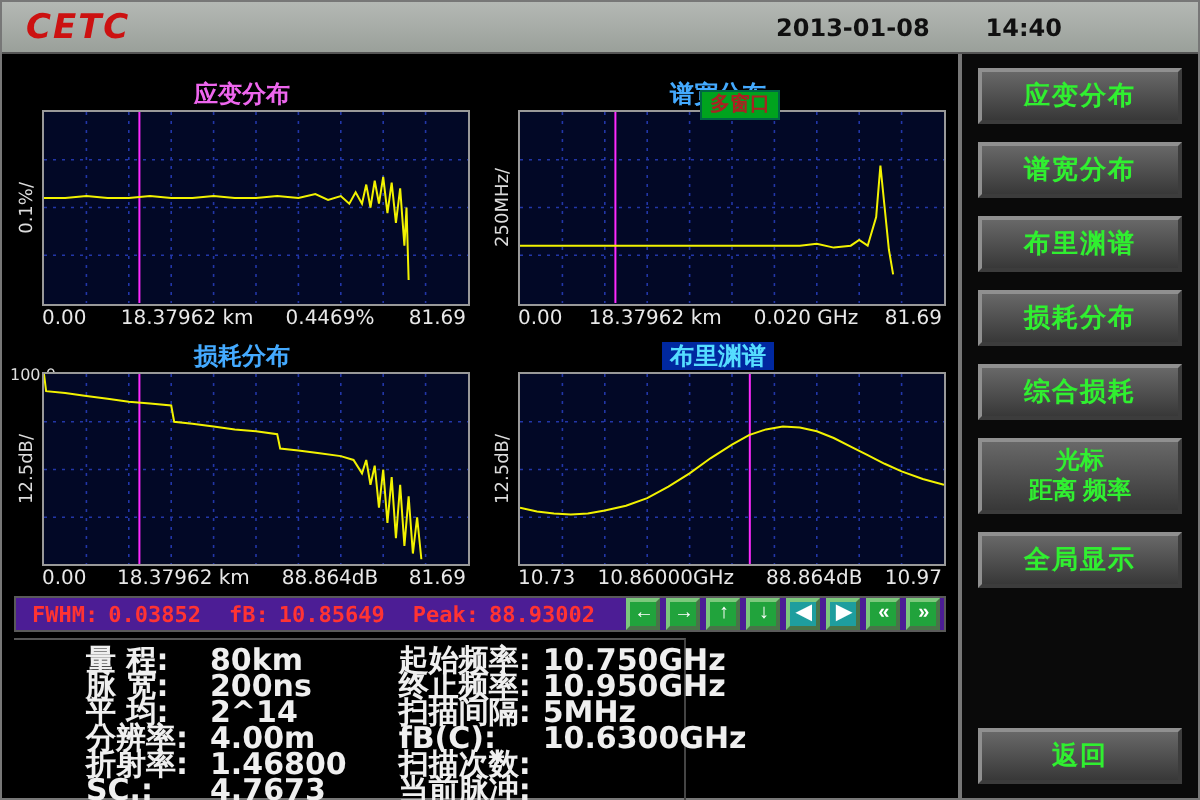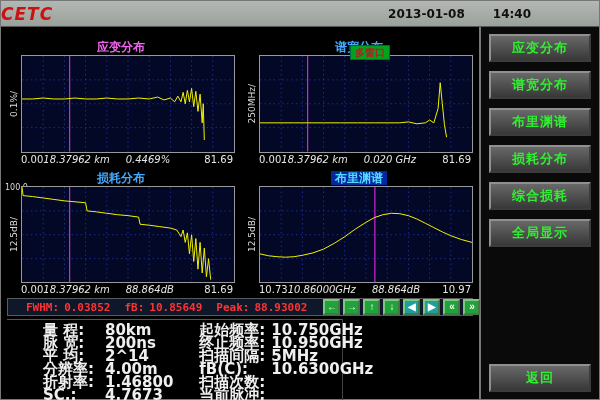--- a/index.html
+++ b/index.html
@@ -5,45 +5,45 @@
   * { box-sizing: border-box; margin: 0; padding: 0; }
   html,body { width:600px; height:400px; }
   body {
     font-family: "DejaVu Sans", "Liberation Sans", sans-serif;
     background:#000; overflow:hidden;
   }
   .app { width:600px; height:400px; display:flex; flex-direction:column; background:#000; border:1px solid #777; }
 
   
   .topbar { flex:0 0 26px; background:linear-gradient(#b4b8b4,#9aa09a); display:flex; align-items:center; border-bottom:1px solid #555; }
-  .logo { color:#c11; font-weight:bold; font-style:italic; font-size:17px; letter-spacing:1px; margin-left:0; }
+  .logo { color:#c11; font-weight:bold; font-style:italic; font-size:17px; letter-spacing:1px; margin-left:12px; }
   .datetime { margin-left:auto; margin-right:68px; display:flex; gap:28px; font-size:12px; font-weight:bold; color:#101010; }
 
   
   .bodyrow { flex:1; display:flex; min-height:0; }
   .main { width:478px; position:relative; display:flex; flex-direction:column; background:#000; }
 
   .badge { position:absolute; top:18px; left:349px; background:#00a31e; color:#a22; font-size:10px; font-weight:bold; padding:1px 4px; border:1px solid #064; line-height:11px; z-index:5; }
 
   
   .charts { height:256px; margin-top:13px; padding:0 6px; display:grid; grid-template-columns:1fr 1fr; grid-template-rows:1fr 1fr; column-gap:10px; row-gap:5px; }
   .chart { display:flex; flex-direction:column; min-height:0; }
   .chart-title { text-align:center; height:15px; line-height:15px; font-size:12px; font-weight:bold; }
   .chart-title span { padding:0 4px; }
   .chart-mid { flex:1; display:flex; min-height:0; }
   .ycol { width:14px; position:relative; display:flex; align-items:center; justify-content:center; }
   .ylab { writing-mode:vertical-rl; transform:rotate(180deg); font-size:9px; color:#ddd; white-space:nowrap; }
   .ytop { position:absolute; top:-3px; left:-2px; font-size:8px; color:#ddd; writing-mode:horizontal-tb; }
   .plot { flex:1; border:1px solid #999; background:#020826; position:relative; }
   .plot svg { display:block; width:100%; height:100%; }
   .chart-bottom { height:13px; display:flex; align-items:center; font-size:10px; color:#e8e8e8; padding-left:14px; padding-right:2px; }
-  .chart-bottom .center { flex:1; display:flex; justify-content:flex-start; gap:16px;font-style:italic; }
-
-  
-  .measure { height:22px; margin:2px 6px 0 6px; border:1px solid #5a5a5a; display:flex; align-items:center; background:#0f172a;padding-left:10px; }
+  .chart-bottom .center { flex:1; display:flex; justify-content:center; gap:16px; }
+
+  
+  .measure { height:22px; margin:2px 6px 0 6px; border:1px solid #5a5a5a; display:flex; align-items:center; background:#4c1d95; }
   .fwhm-text { color:#f33; font-size:11px; font-weight:bold; font-family:"DejaVu Sans Mono","Liberation Mono",monospace; margin-left:8px; display:flex; gap:14px; white-space:nowrap; }
   .fwhm-text .pair { display:flex; gap:5px; }
   .navbtns { display:flex; gap:3px; margin-left:16px; }
   .nav-btn { width:17px; height:16px; border:2px outset #7cc87c; color:#fff; font-size:10px; font-weight:bold; display:flex; align-items:center; justify-content:center; cursor:pointer; line-height:1; }
 
   
   .params { flex:1; margin:3px 6px 3px 6px; border-top:1px solid #555; border-right:1px solid #444; width:336px; padding:4px 0 0 36px; display:flex; gap:26px; }
   .pcol { display:flex; flex-direction:column; justify-content:space-between; padding-bottom:2px; }
   .prow { display:flex; font-size:15px; font-weight:bold; color:#efefef; line-height:13px; white-space:nowrap; }
   .pcol-left .plabel { width:62px; }
@@ -302,18 +302,22 @@
         </div>
       </div>
     </div>
 
     <div class="sidebar">
       <button class="side-btn">应变分布</button>
       <button class="side-btn">谱宽分布</button>
       <button class="side-btn">布里渊谱</button>
       <button class="side-btn">损耗分布</button>
       <button class="side-btn">综合损耗</button>
+      <button class="side-btn two-line">
+        <span>光标</span>
+        <span>距离 频率</span>
+      </button>
       <button class="side-btn">全局显示</button>
       <div class="side-spacer"></div>
       <button class="side-btn">返回</button>
     </div>
   </div>
 </div>
 
 </body></html>

